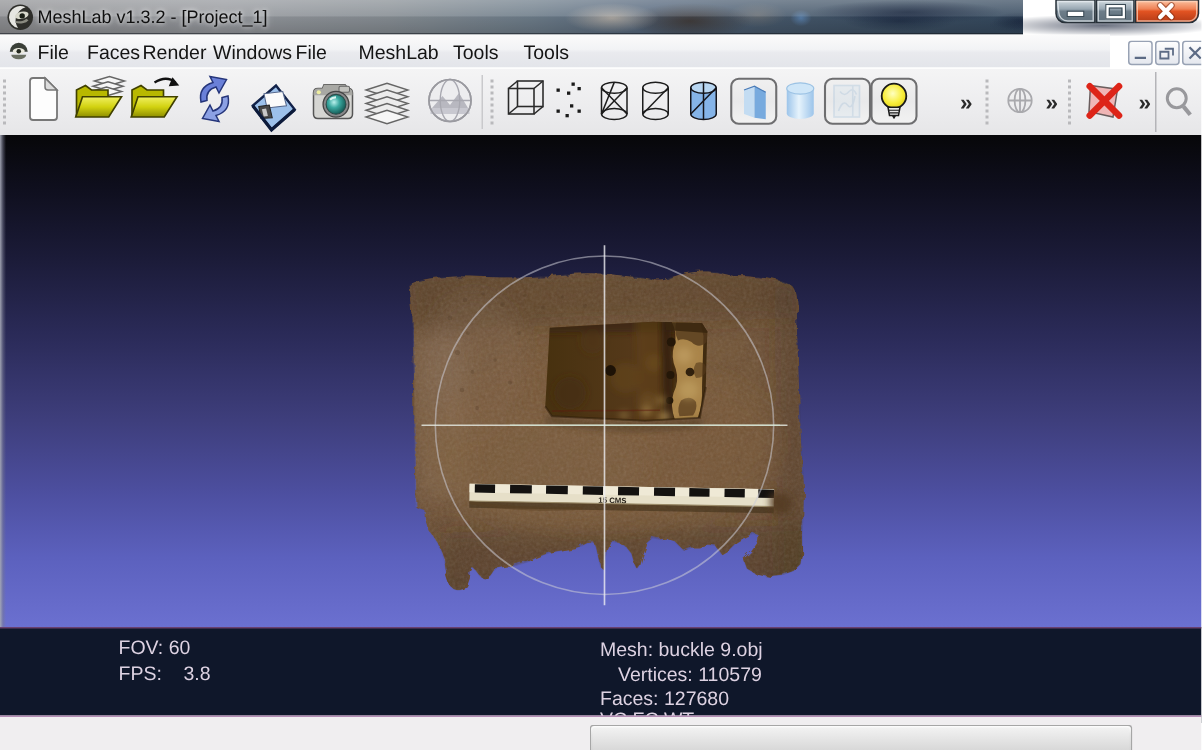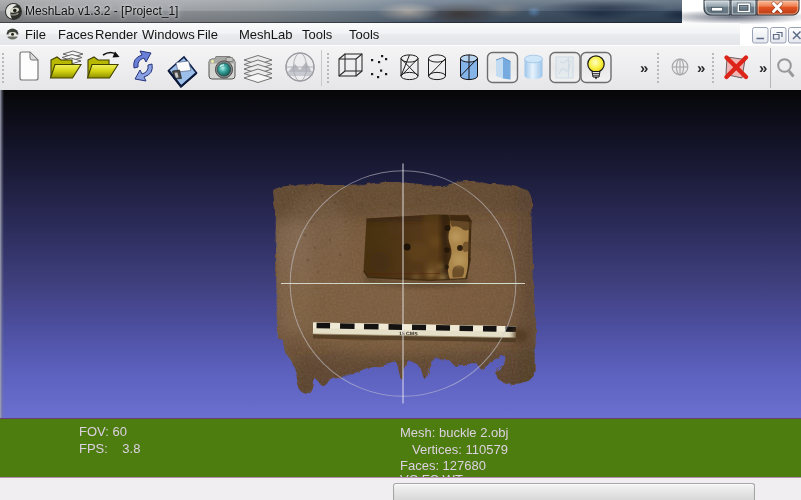--- a/index.html
+++ b/index.html
@@ -38,21 +38,21 @@
   background:linear-gradient(to bottom, #f4f4f5 0%, #ececee 60%, #e6e6e8 100%); }
 
 
 #viewport { position:absolute; left:0; top:90px; width:801px; height:328px;
   background:linear-gradient(to bottom, #070709 0%, #0e0e1c 10%, #1b1b38 25%, #2c2c5b 42%, #3e3e7c 58%, #4c4e9e 72%, #5c61be 86%, #6b70d0 100%); }
 #vpleft { position:absolute; left:0; top:90px; width:4px; height:328px;
   background:linear-gradient(to right, rgba(165,168,182,0.95), rgba(120,122,145,0.5) 50%, rgba(90,90,115,0) 100%); }
 
 
 #infobar { position:absolute; left:0; top:418px; width:801px; height:64px;
-  background:#4d7c0f; overflow:hidden; border-top:1px solid #69406f; }
+  background:#0f172a; overflow:hidden; border-top:1px solid #69406f; }
 #infobar .t { position:absolute; font-size:13px; color:#ddd2e2; white-space:pre; }
 
 
 #bottomstrip { position:absolute; left:0; top:477px; width:801px; height:23px;
   background:#f0eef0; border-top:1px solid #b48cb4; }
 #panel { position:absolute; left:393px; top:5px; width:362px; height:18px;
   border:1px solid #a6a6a6; border-bottom:none; border-radius:3px 3px 0 0;
   background:linear-gradient(to bottom, #fdfdfd 0%, #e4e4e4 35%, #d2d2d2 100%); }
 #panel .inner { position:absolute; left:1px; top:1px; right:1px; height:15px;
   border-radius:2px 2px 0 0; background:linear-gradient(to bottom, #f2f2f2, #d8d8d8); }
@@ -528,21 +528,21 @@
       <path d="M 340,283.5 L 520,283.5" stroke="#cfe8d2" stroke-width="1" opacity="0.55"></path>
       <path d="M 403,163.5 L 403,403.5" stroke="#eeeef2" stroke-width="1.1" opacity="0.8"></path>
     </g>
   </svg>
   </div>
   <div id="vpleft"></div>
 
   <div id="infobar">
     <div class="t" style="left:79px; top:5px">FOV: 60</div>
     <div class="t" style="left:79px; top:22px">FPS:    3.8</div>
-    <div class="t" style="left:400px; top:6px">Mesh: buckle 2.obj</div>
+    <div class="t" style="left:400px; top:6px">Mesh: buckle 9.obj</div>
     <div class="t" style="left:412px; top:23px">Vertices: 110579</div>
     <div class="t" style="left:400px; top:39px">Faces: 127680</div>
     <div class="t" style="left:400px; top:53px">VC FC WT</div>
   </div>
 
   <div id="bottomstrip">
     <div id="panel">
         <div class="inner"></div>
       </div>
   </div>

